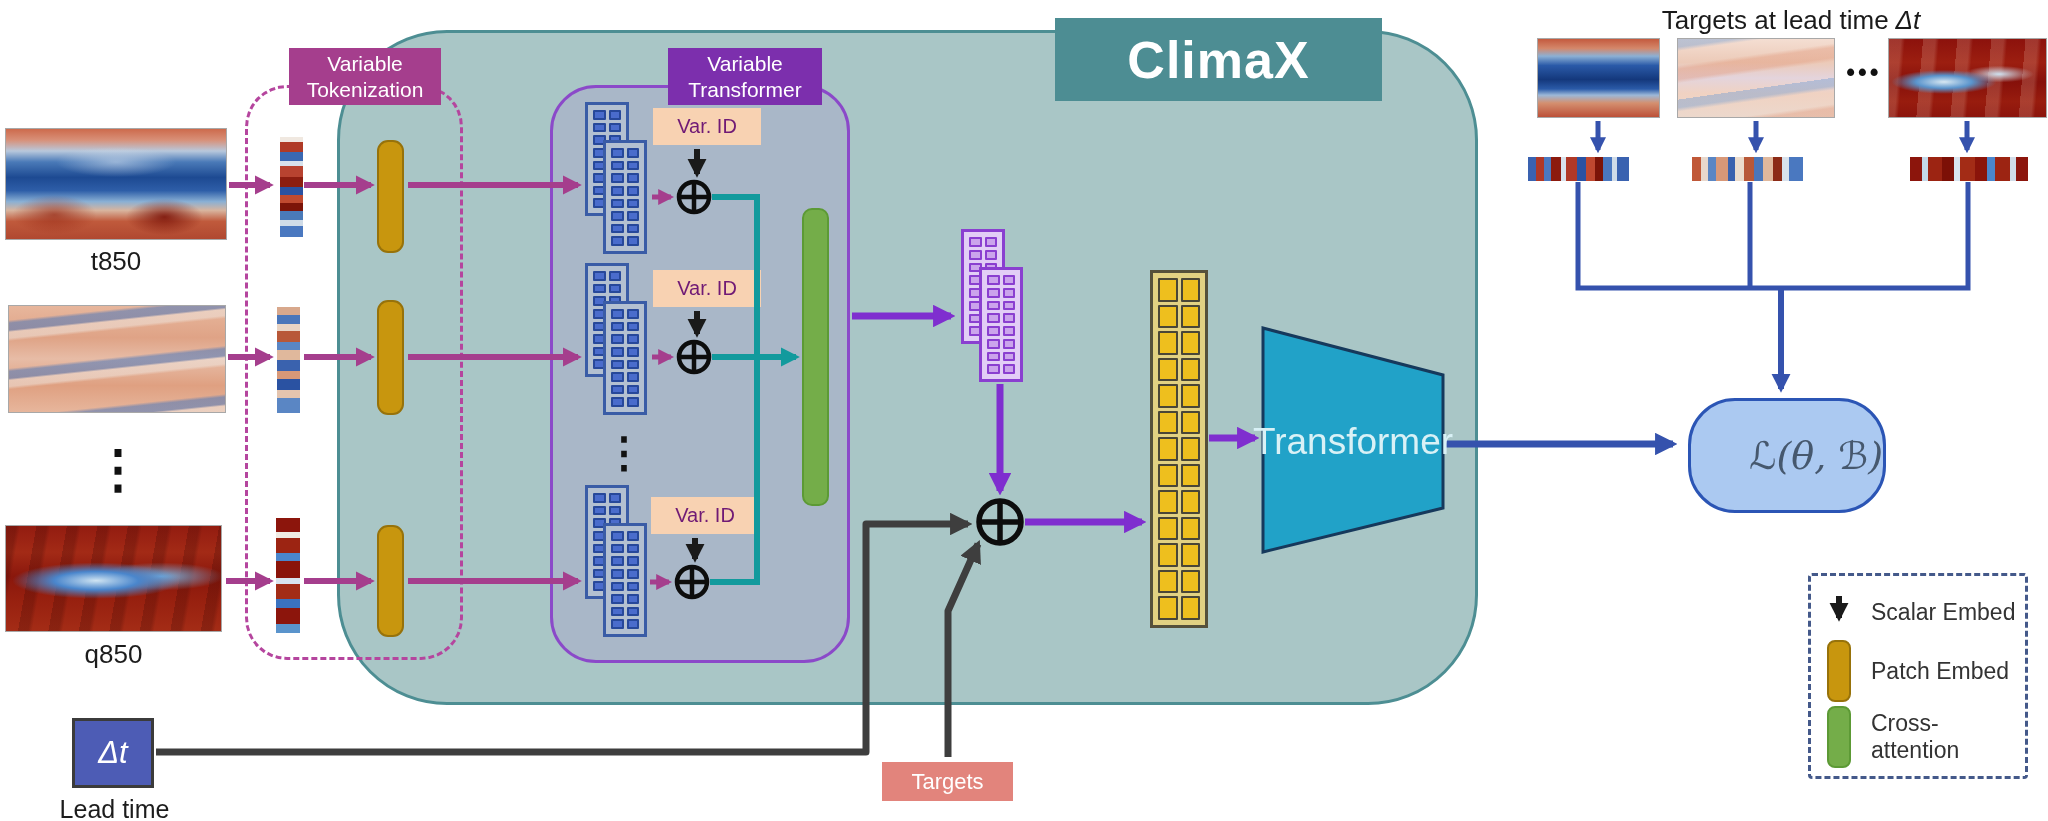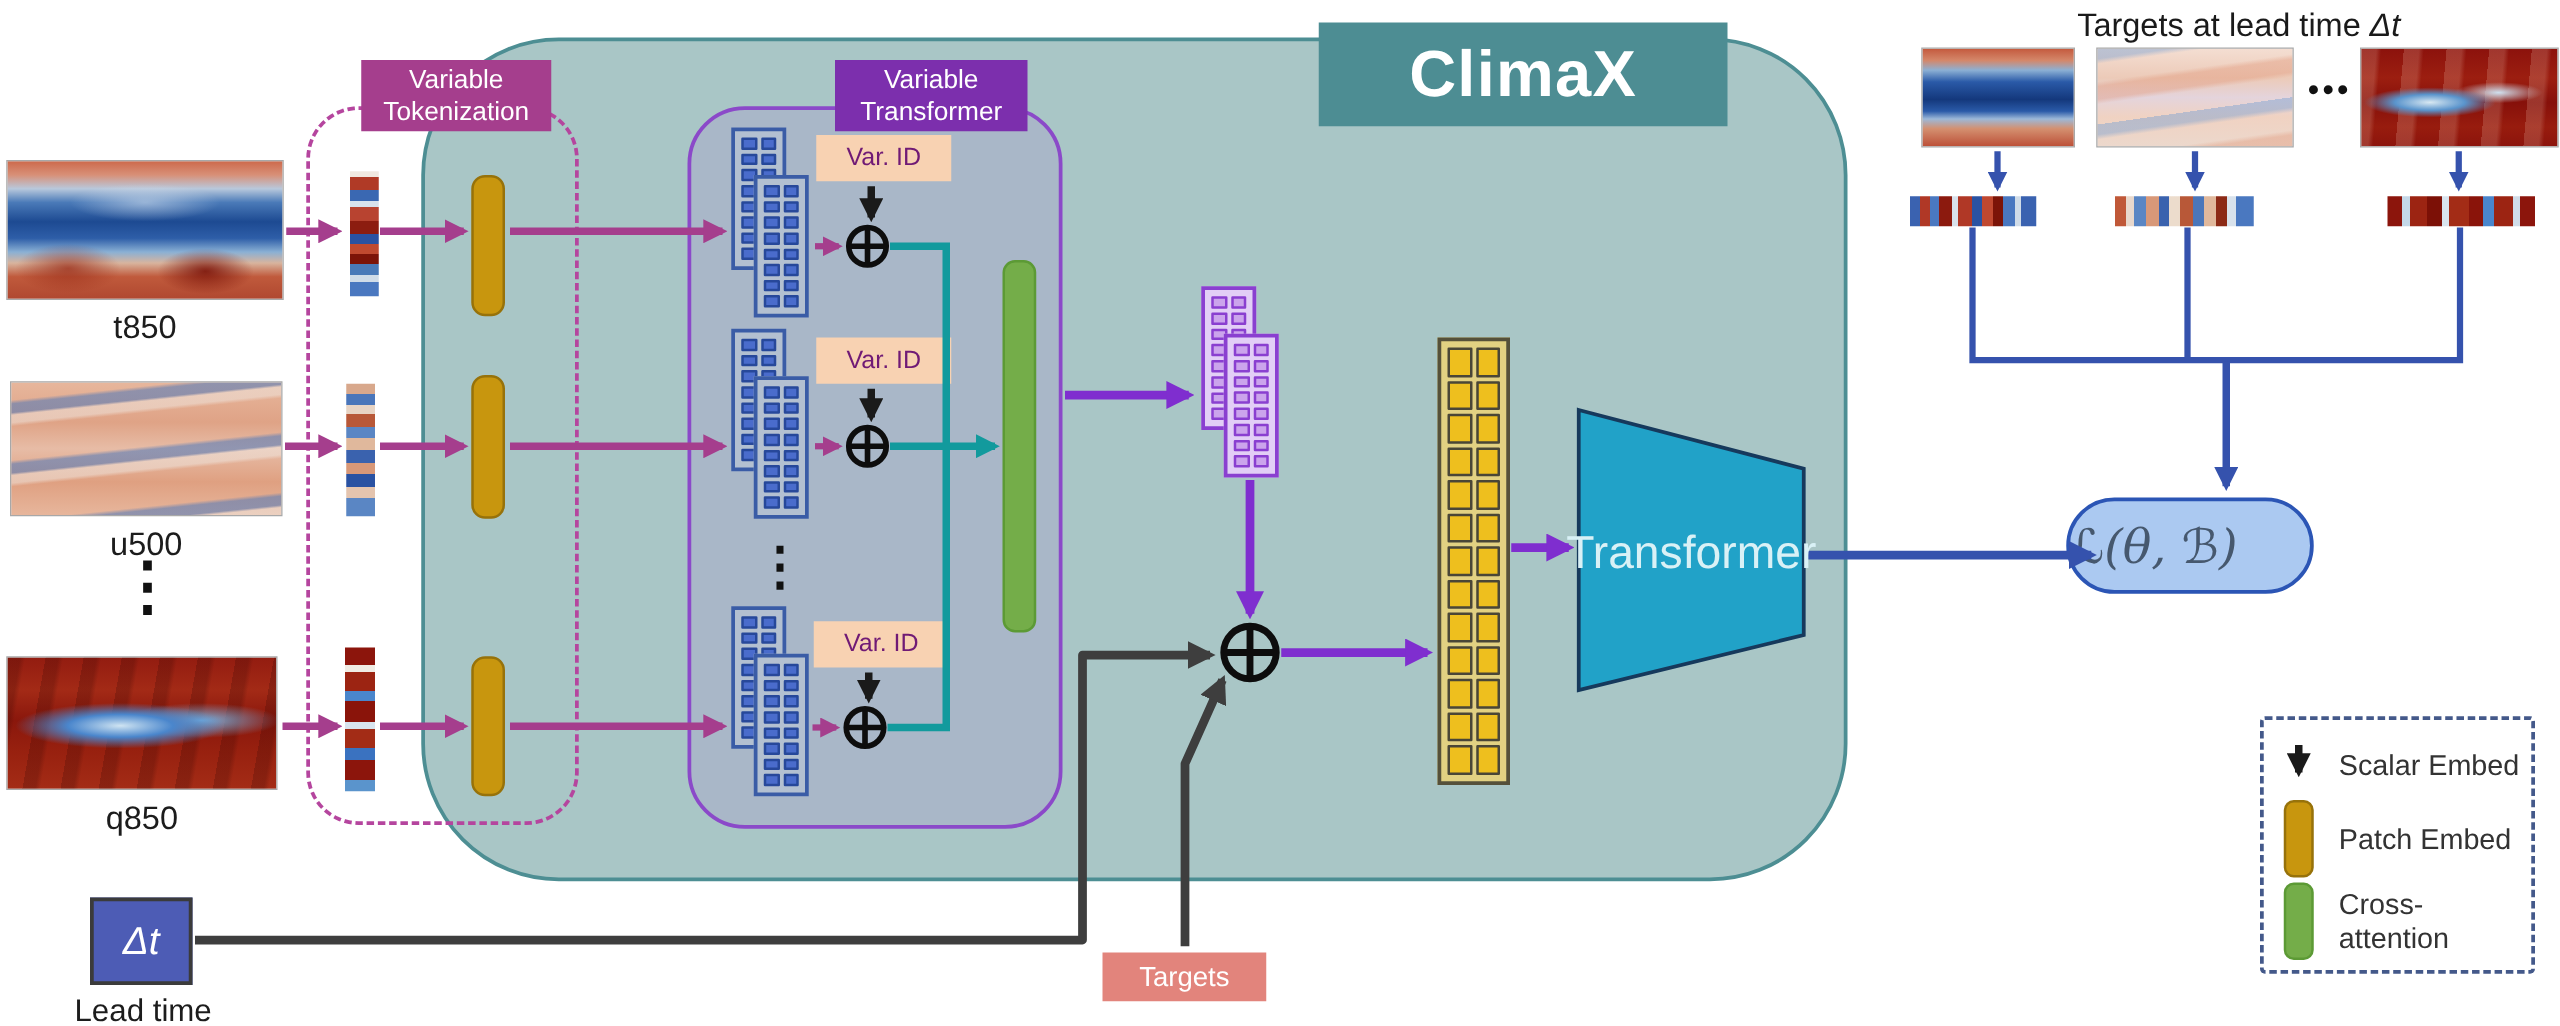--- a/index.html
+++ b/index.html
@@ -82,21 +82,21 @@
 
   .green-bar{left:802px;top:208px;width:27px;height:298px;background:#74ad49;border:2.5px solid #5c9a35;border-radius:10px;z-index:4;}
 
   .dots-v{color:#111;font-weight:bold;text-align:center;z-index:3;}
   .dots-left{left:92px;top:441px;width:42px;font-size:52px;line-height:56px;}
   .dots-agg{left:603px;top:430px;width:36px;font-size:42px;line-height:46px;}
   .dots-h{left:1838px;top:58px;width:52px;font-size:25px;letter-spacing:3px;color:#111;font-weight:bold;text-align:center;z-index:3;}
 
   
   .transformer-label{left:1268px;top:424px;width:170px;height:36px;color:#d9f1f6;font-size:37px;display:flex;align-items:center;justify-content:center;z-index:6;}
-  .loss-pill{left:1653px;top:398px;width:198px;height:77px;background:#abc9f1;border:3px solid #2b55b5;border-radius:47px;display:flex;align-items:center;justify-content:flex-start;z-index:4;}
+  .loss-pill{left:1688px;top:398px;width:198px;height:115px;background:#abc9f1;border:3px solid #2b55b5;border-radius:47px;display:flex;align-items:center;justify-content:flex-end;z-index:4;}
   .loss-text{font-family:"DejaVu Serif","DejaVu Sans",serif;font-style:italic;font-size:38px;color:#46586e;}
   .targets-title{left:1591px;top:5px;width:400px;height:30px;font-size:26px;color:#1a1a1a;display:flex;align-items:center;justify-content:center;}
   .targets-title .sym{margin-left:7px;font-style:italic;}
 
   
   .legend{left:1808px;top:573px;width:220px;height:206px;border:3px dashed #44598a;border-radius:4px;background:#fff;padding:10px 0 0 16px;z-index:4;}
   .legend-row{display:flex;align-items:center;gap:20px;}
   .lr1{height:52px;} .lr2{height:66px;} .lr3{height:66px;}
   .legend-ic{width:24px;display:flex;align-items:center;justify-content:center;}
   .legend-bar{width:21px;height:58px;border-radius:8px;}
@@ -129,21 +129,20 @@
   <div class="abs agg-region"></div>
   <div class="abs label-box va-label">
     <span>Variable</span>
     <span>Transformer</span>
   </div>
 
   <div class="abs cimg img-t850"></div>
   <div class="abs cimg img-u500"></div>
   <div class="abs cimg img-q850"></div>
   <div class="abs map-label lbl-t850">t850</div>
-  <div class="abs map-label lbl-u500">u500</div>
   <div class="abs map-label lbl-q850">q850</div>
   <div class="abs dots-v dots-left">⋮</div>
 
   <div class="abs strip-v1"></div>
   <div class="abs strip-v2"></div>
   <div class="abs strip-v3"></div>
 
   <div class="abs gold-bar gb1"></div>
   <div class="abs gold-bar gb2"></div>
   <div class="abs gold-bar gb3"></div>

